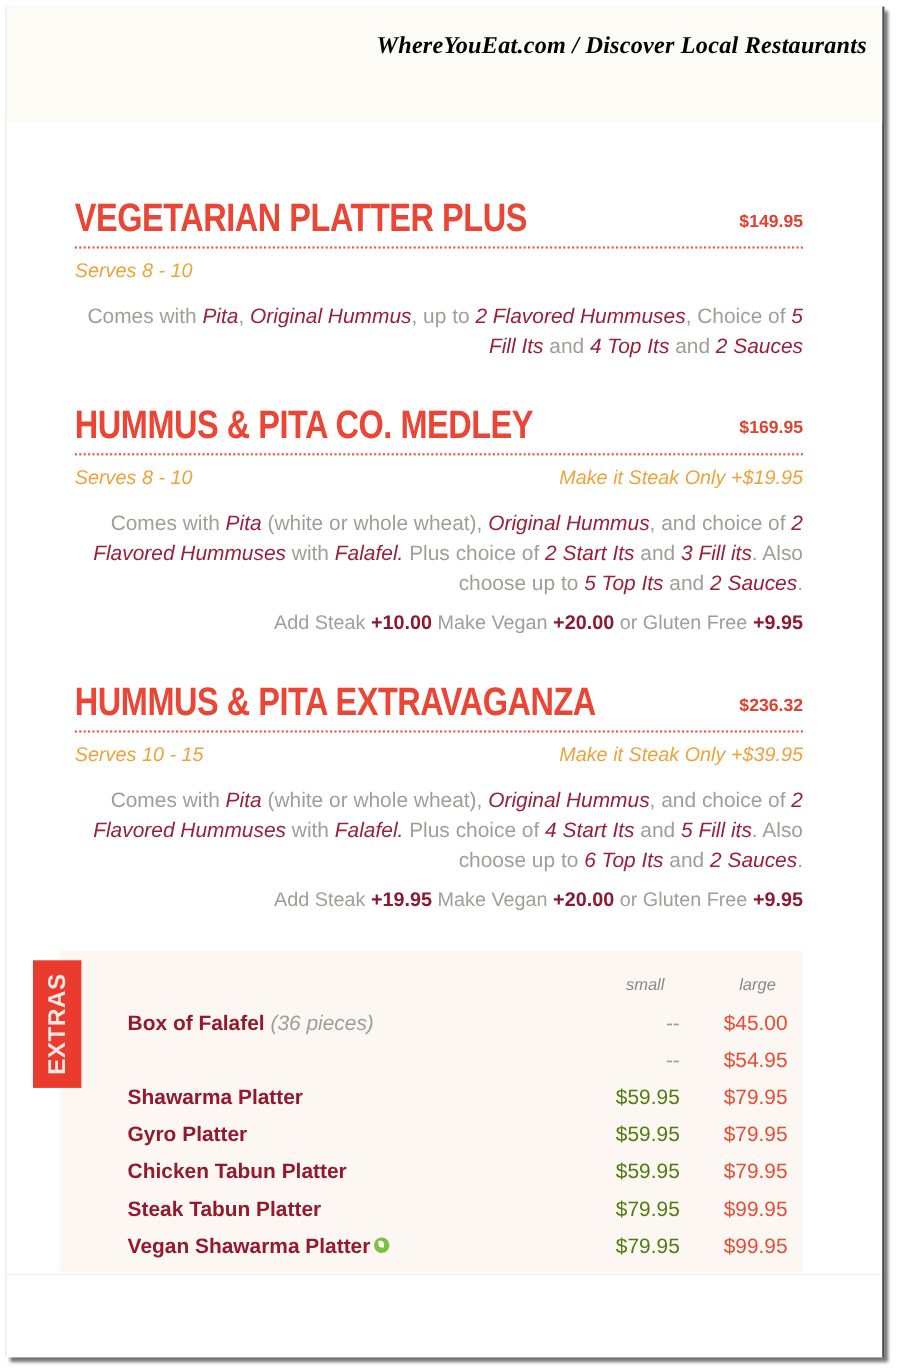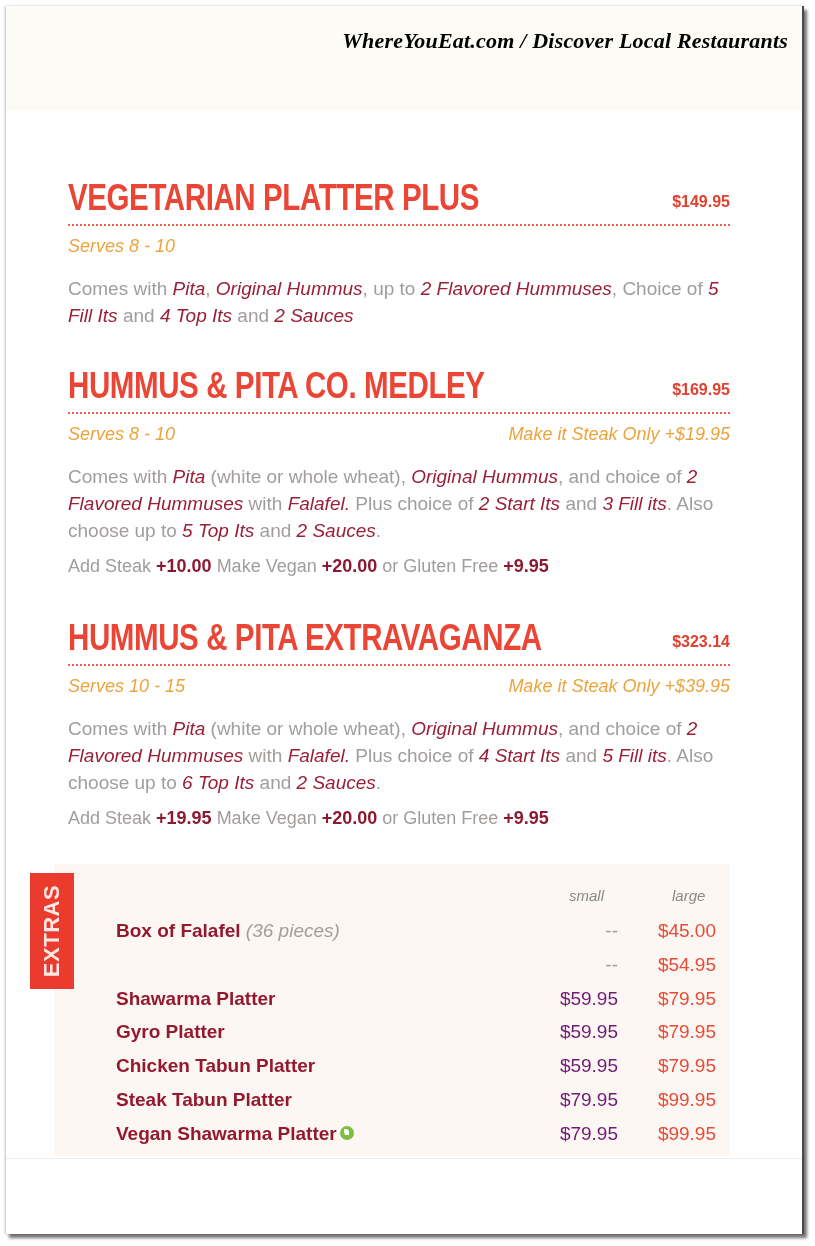--- a/index.html
+++ b/index.html
@@ -12,21 +12,21 @@
   }
   .top-band {
     position: absolute; left: 0; top: 0; width: 796px; height: 105px;
     background: #fcfbf5;
   }
   .watermark {
     position: absolute; right: 14px; top: 22px;
     font-family: "Liberation Serif", serif; font-style: italic; font-weight: bold;
     font-size: 22px; color: #000; letter-spacing: 0.2px;
   }
-  .section { position: absolute; left: 62px; width: 662px; }
+  .section { position: absolute; left: 62px; width: 662px; text-align: right; }
   .title-row { display: flex; justify-content: space-between; align-items: flex-end; }
   .title {
     font-family: "Liberation Sans", sans-serif; font-weight: bold; color: #ea4535;
     font-size: 36px; letter-spacing: -0.5px; transform: scaleX(0.82); transform-origin: left bottom;
     white-space: nowrap; line-height: 40px;
   }
   .price {
     font-family: Liberation Sans, sans-serif; font-weight: bold; color: #e0412f;
     font-size: 16px; line-height: 24px; padding-bottom: 4px;
   }
@@ -47,21 +47,21 @@
     background: #ea3b2e; display: flex; align-items: center; justify-content: center;
   }
   .extras-tab span {
     display: inline-block; transform: rotate(-90deg); color: #fde9e4; font-weight: bold;
     font-size: 22px; letter-spacing: 0.5px; white-space: nowrap;
   }
   .ext-head { position: absolute; top: 881px; font-style: italic; color: #8a8a8a; font-size: 15px; }
   .ext-row { position: absolute; left: 110px; width: 600px; height: 34px; }
   .ext-name { position: absolute; left: 0; top: 0; color: #94192f; font-weight: bold; font-size: 19px; white-space: nowrap; }
   .ext-note { color: #a19d9b; font-style: italic; font-weight: normal; }
-  .ext-small { position: absolute; right: 98px; top: 0; color: #701a75; font-size: 19px; text-align: right; }
+  .ext-small { position: absolute; right: 98px; top: 0; color: #4d7c0f; font-size: 19px; text-align: right; }
   .ext-large { position: absolute; right: 0; top: 0; color: #e74c37; font-size: 19px; text-align: right; margin-left: 14px; }
   .ext-dash { color: #a19d9b; }
   .vegan-icon {
     display: inline-block; width: 14px; height: 14px; border-radius: 50%;
     background: #7cc043; vertical-align: middle; margin-left: 3px; position: relative; top: -2px;
   }
   .vegan-icon::after {
     content: ""; position: absolute; left: 4px; top: 3px; width: 5px; height: 6px;
     border-radius: 0 60% 0 60%; background: #ffffff;
   }
@@ -99,21 +99,21 @@
     </div>
     <div class="desc"><span>Comes with </span><span class="hl">Pita</span><span> (white or whole wheat), </span><span class="hl">Original Hummus</span><span>, and choice of </span><span class="hl">2 Flavored Hummuses</span><span> with </span><span class="hl">Falafel.</span><span> Plus choice of </span><span class="hl">2 Start Its</span><span> and </span><span class="hl">3 Fill its</span><span>. Also choose up to </span><span class="hl">5 Top Its</span><span> and </span><span class="hl">2 Sauces</span><span>.</span></div>
     <div class="addons">
       <span>Add Steak </span><span class="b">+10.00</span><span> Make Vegan </span><span class="b">+20.00</span><span> or Gluten Free </span><span class="b">+9.95</span>
     </div>
   </div>
 
   <div class="section" style="top:612px;">
     <div class="title-row">
       <div class="title">HUMMUS &amp; PITA EXTRAVAGANZA</div>
-      <div class="price">$323.14</div>
+      <div class="price">$236.32</div>
     </div>
     <div class="dots"></div>
     <div class="serves-row">
       <div class="serves">Serves 10 - 15</div>
       <div class="serves">Make it Steak Only +$39.95</div>
     </div>
     <div class="desc"><span>Comes with </span><span class="hl">Pita</span><span> (white or whole wheat), </span><span class="hl">Original Hummus</span><span>, and choice of </span><span class="hl">2 Flavored Hummuses</span><span> with </span><span class="hl">Falafel.</span><span> Plus choice of </span><span class="hl">4 Start Its</span><span> and </span><span class="hl">5 Fill its</span><span>. Also choose up to </span><span class="hl">6 Top Its</span><span> and </span><span class="hl">2 Sauces</span><span>.</span></div>
     <div class="addons">
       <span>Add Steak </span><span class="b">+19.95</span><span> Make Vegan </span><span class="b">+20.00</span><span> or Gluten Free </span><span class="b">+9.95</span>
     </div>

